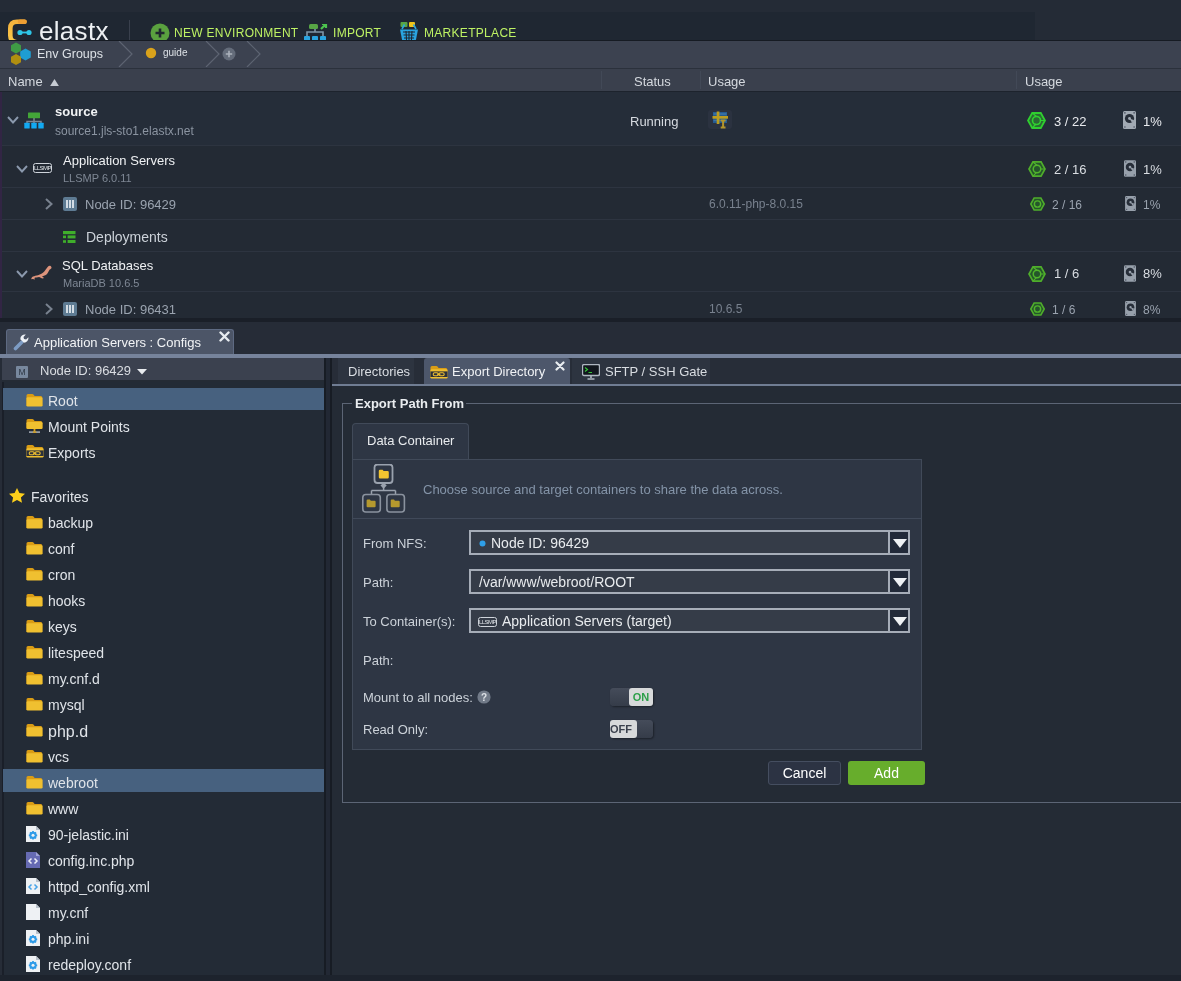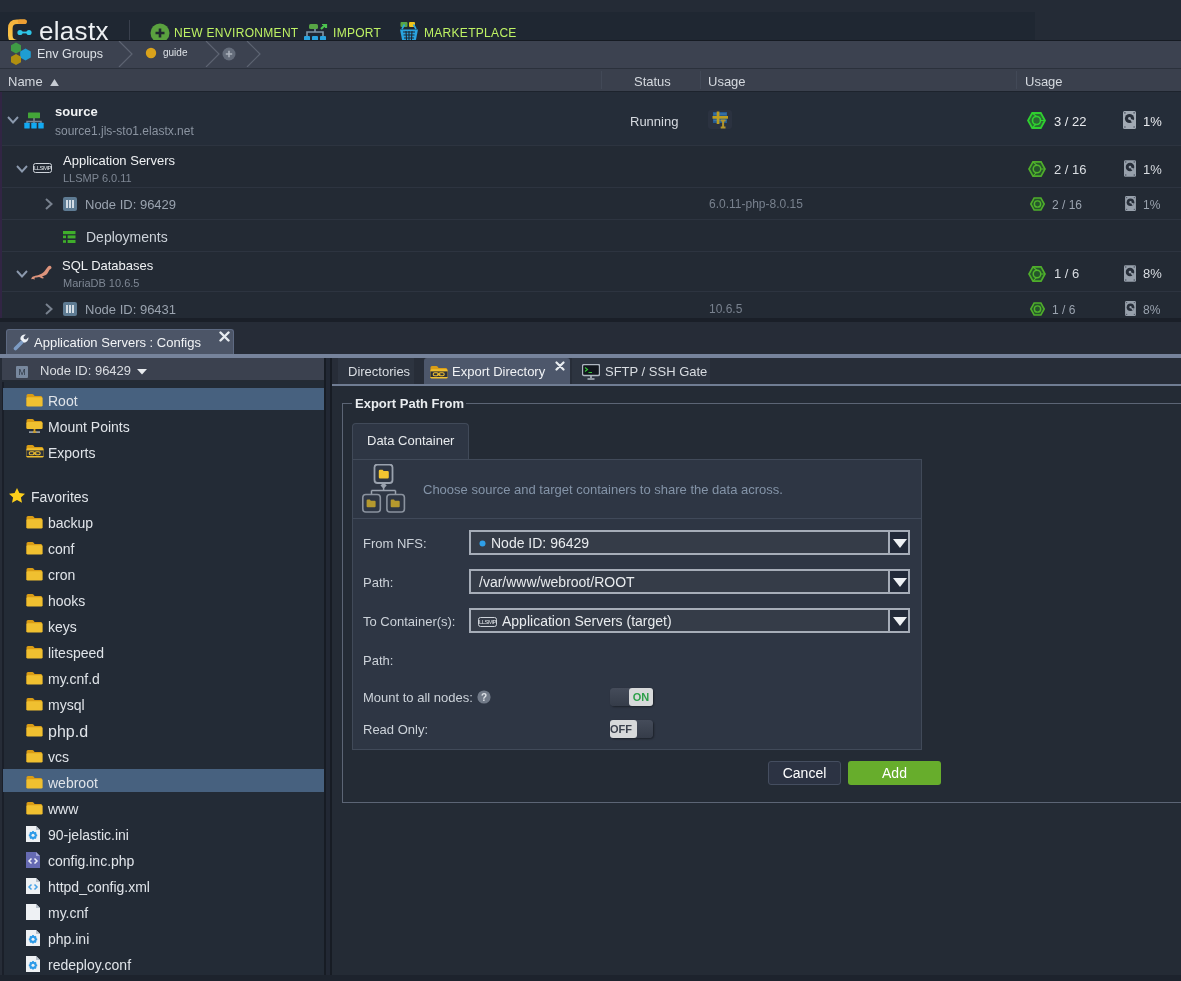--- a/index.html
+++ b/index.html
@@ -533,15 +533,15 @@
 <div class="a" style="left:610px;top:688px;width:43px;height:18px;border-radius:4px;background:#3a4150;box-shadow:1px 1px 2px rgba(0,0,0,0.4)">
  <div style="position:absolute;left:0;top:0;width:20px;height:18px;border-radius:4px 0 0 4px;background:linear-gradient(#454c5a,#353c49)"></div>
  <div style="position:absolute;left:19px;top:0;width:24px;height:18px;border-radius:3px;background:#d7d9da;color:#2da04a;font-size:11px;font-weight:bold;text-align:center;line-height:18px">ON</div>
 </div>
 <div class="flabel" style="left:363px;top:722px">Read Only:</div>
 <div class="a" style="left:610px;top:720px;width:43px;height:18px;border-radius:4px;background:#3a4150;box-shadow:1px 1px 2px rgba(0,0,0,0.4)">
  <div style="position:absolute;right:0;top:0;width:20px;height:18px;border-radius:0 4px 4px 0;background:linear-gradient(#454c5a,#353c49)"></div>
  <div style="position:absolute;left:0;top:0;width:27px;height:18px;border-radius:3px;background:#d7d9da;color:#3b414d;font-size:11px;font-weight:bold;text-align:left;line-height:18px">OFF</div>
 </div>
 <div class="btn" style="left:768px;top:761px;width:73px;background:#2c3343;border:1px solid #454e60;line-height:22px">Cancel</div>
-<div class="btn" style="left:848px;top:761px;width:93px;background:#67ad2c;line-height:24px">Add</div>
+<div class="btn" style="left:848px;top:761px;width:77px;background:#67ad2c;line-height:24px">Add</div>
 <div class="a" style="left:0;top:975px;width:1181px;height:6px;background:#1d232d"></div>
 </div>
 
 </body></html>

